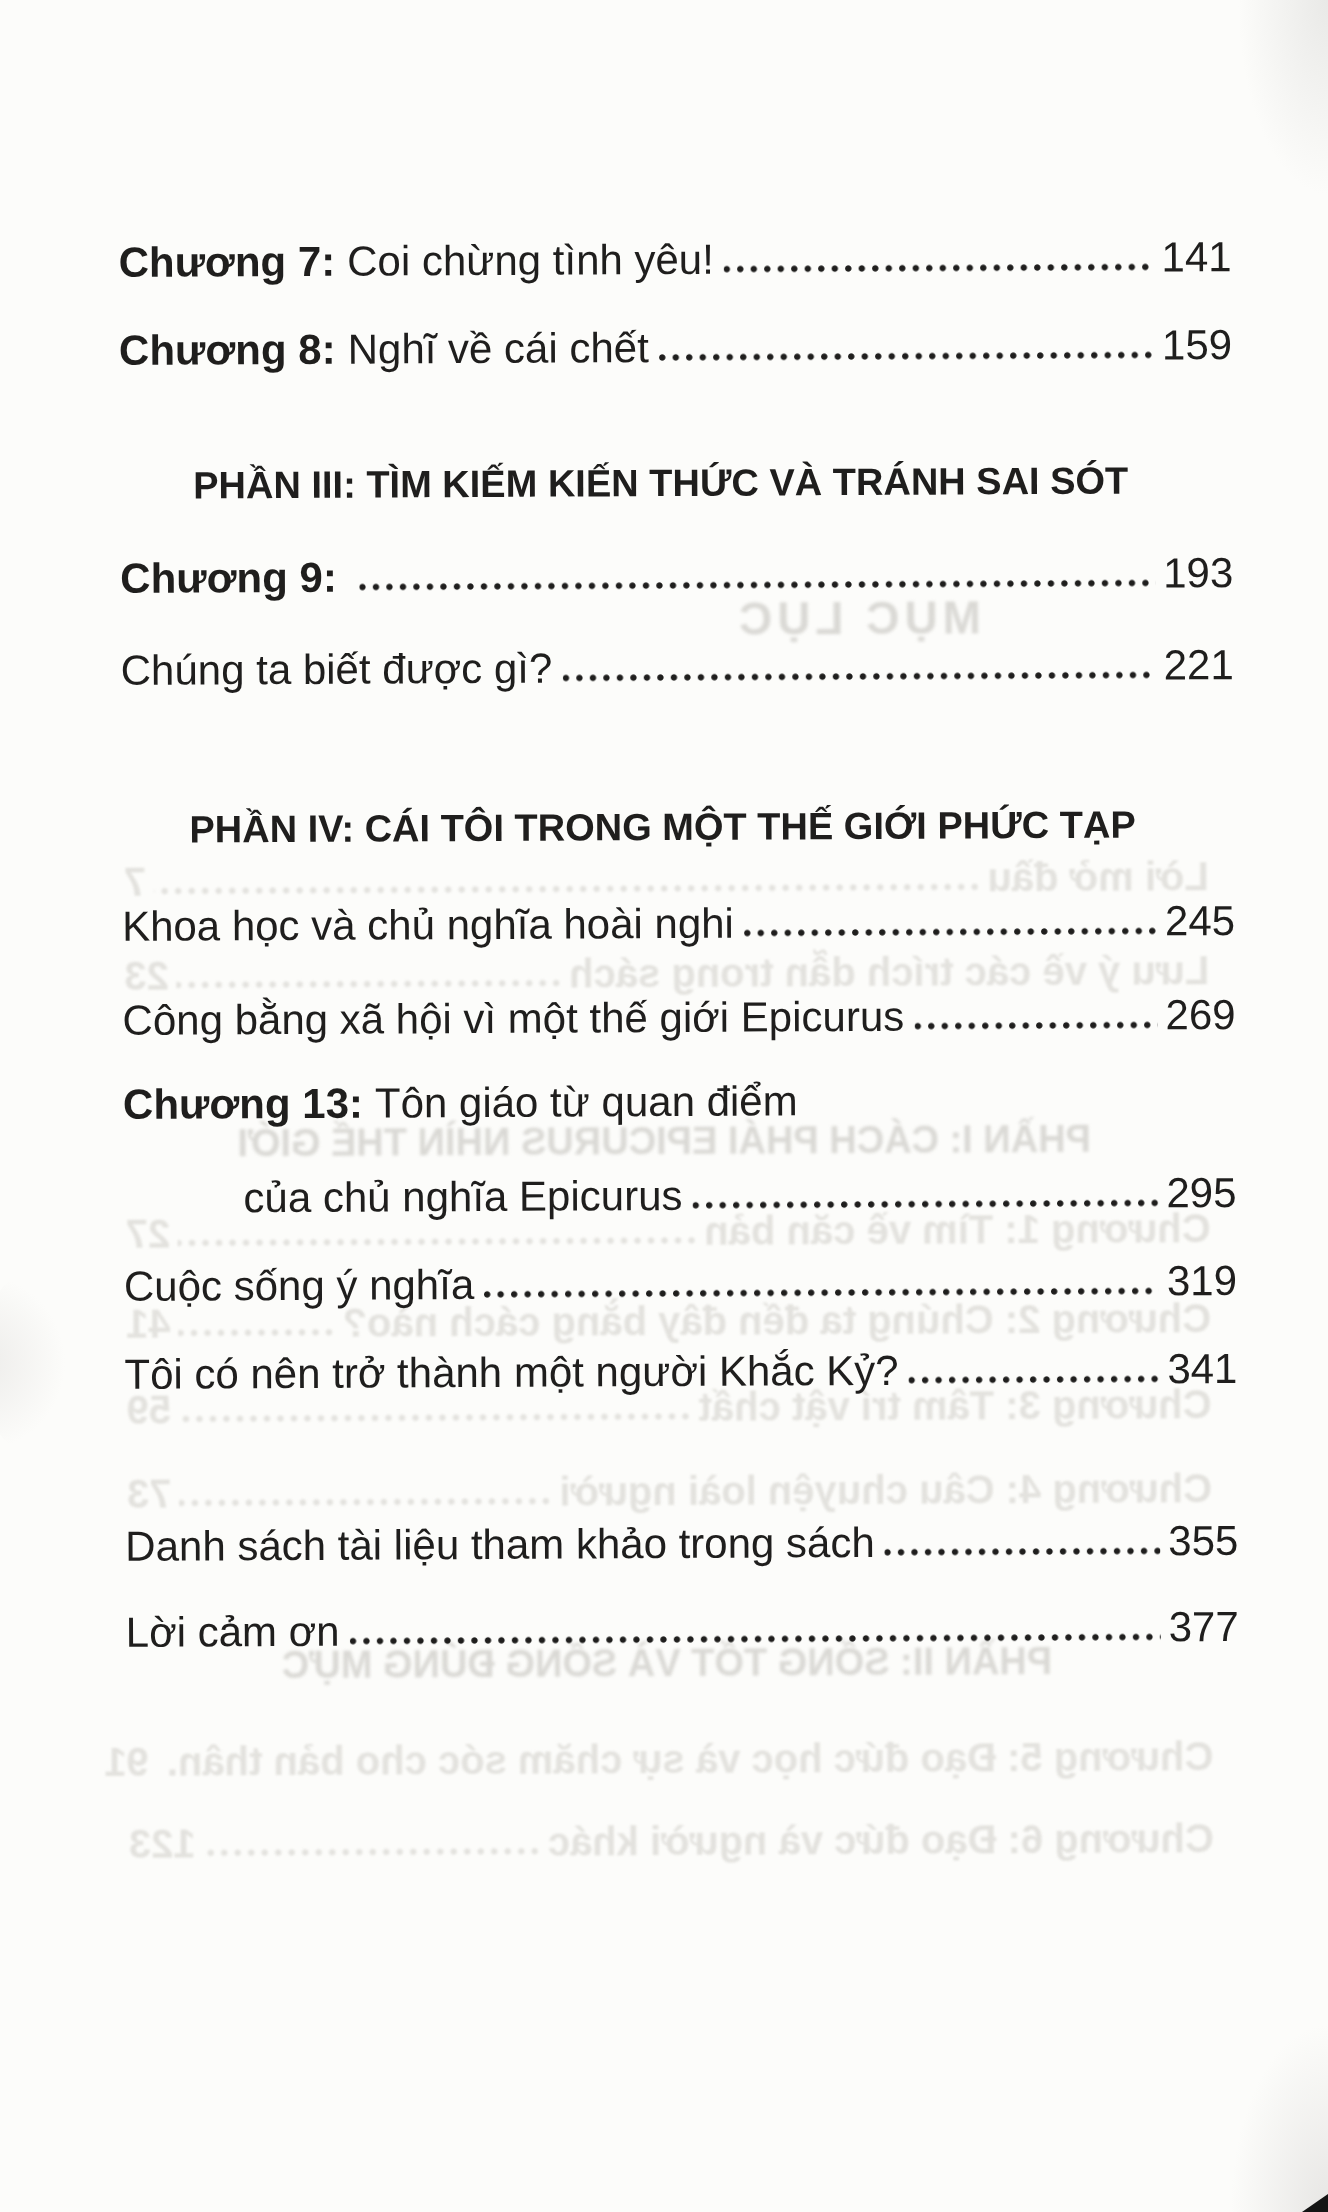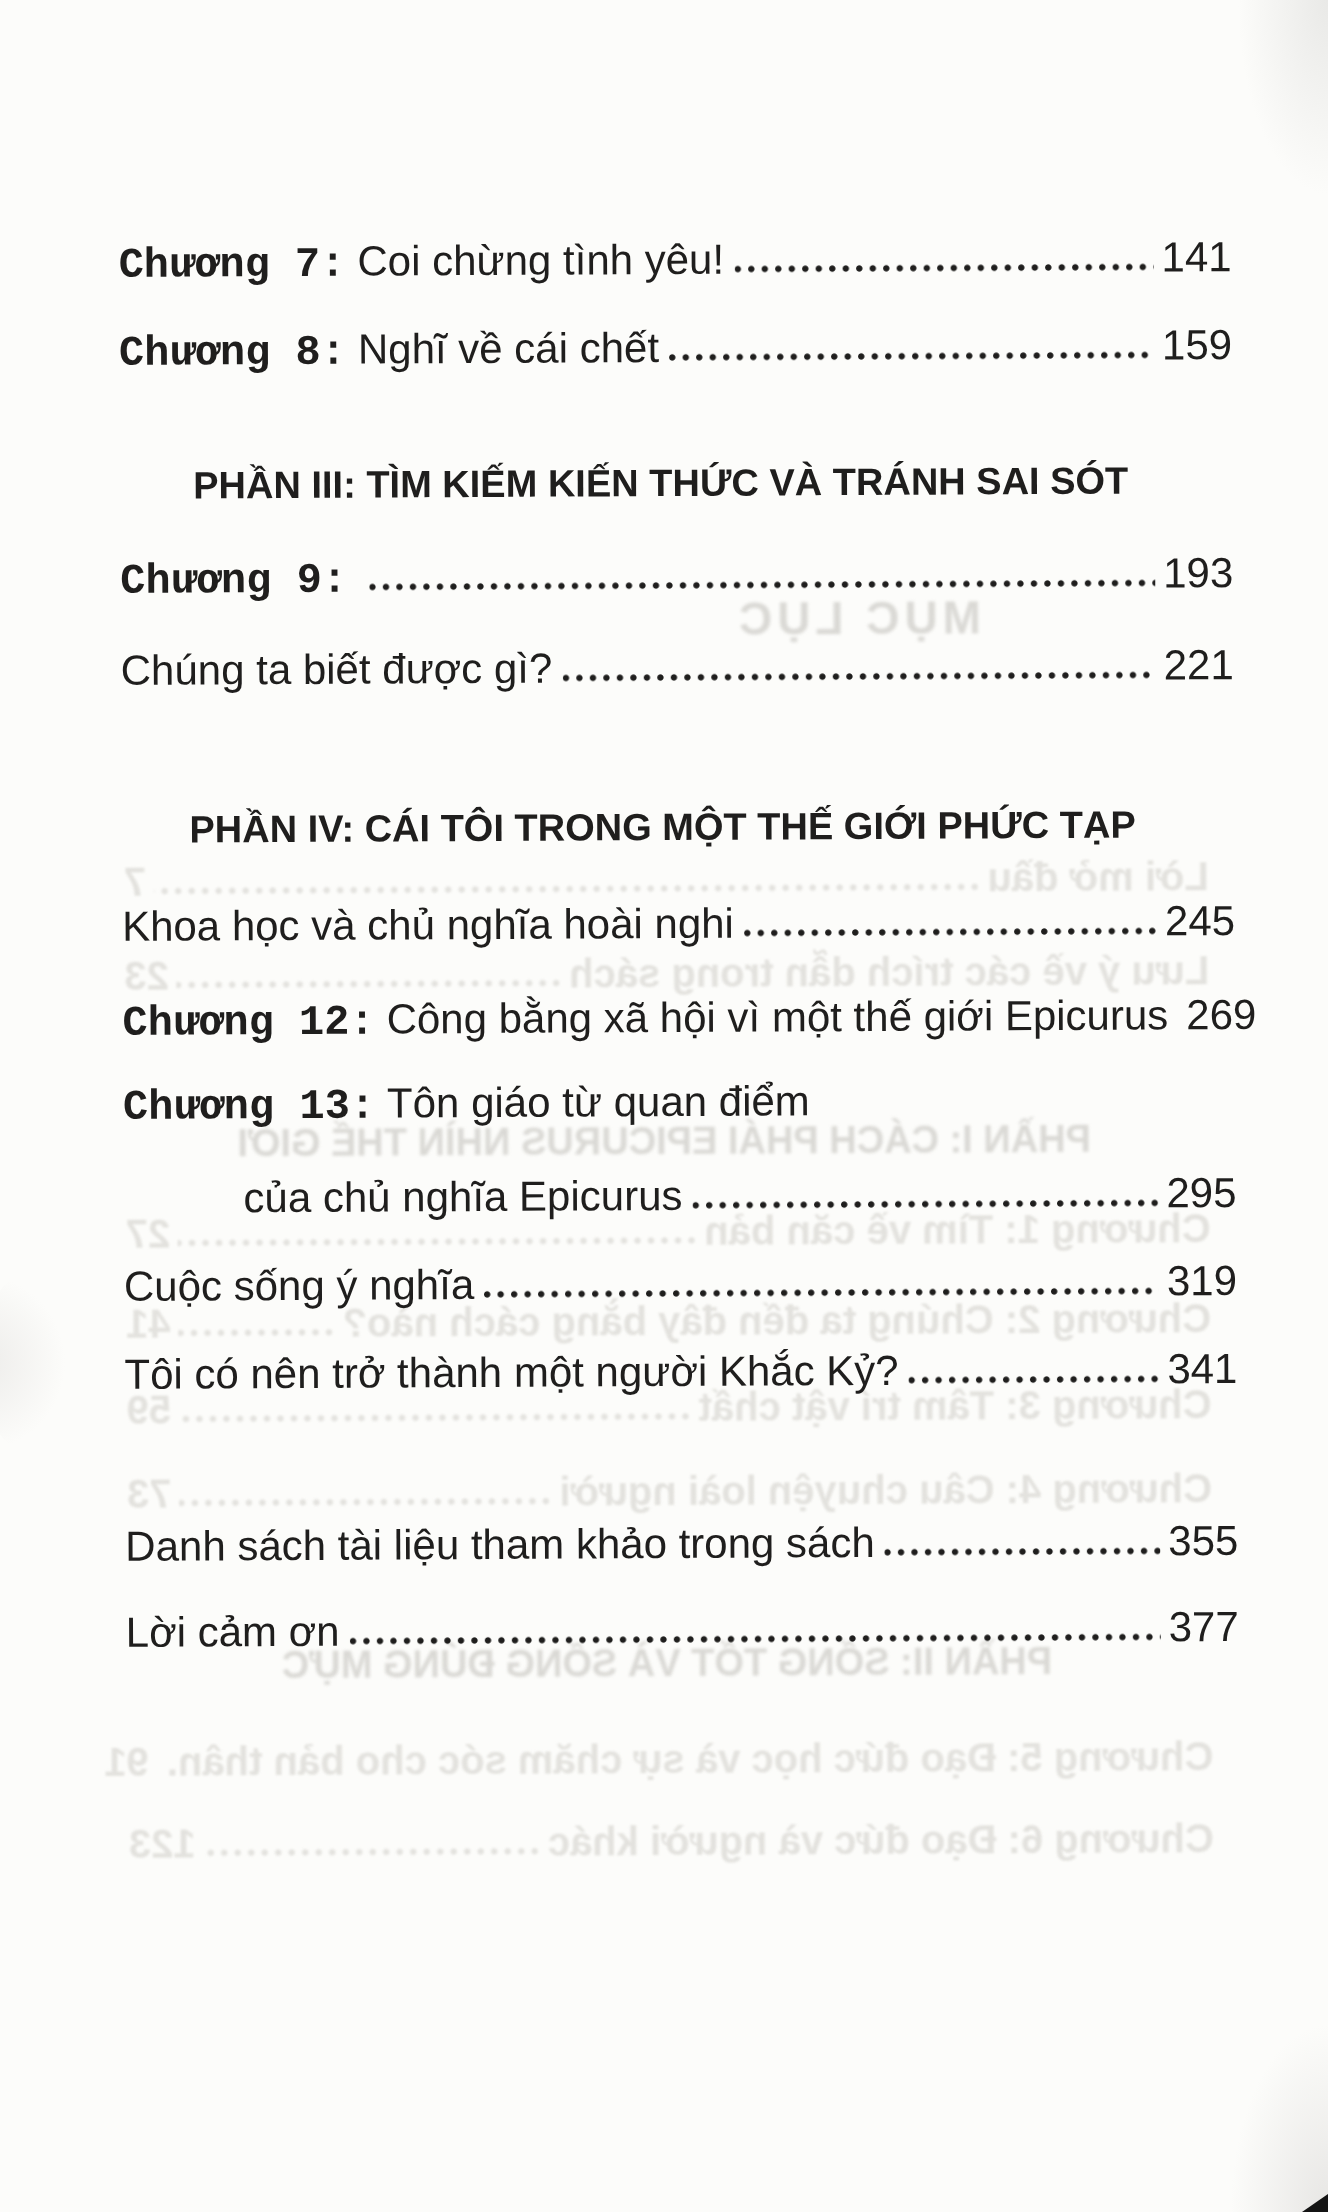--- a/index.html
+++ b/index.html
@@ -16,21 +16,21 @@
   }
   #page{position:absolute;inset:0;background:var(--paper);}
   #content{position:absolute;inset:0;transform:rotate(-0.3deg);}
 
   
   .row{
     position:absolute;left:123px;right:92px;
     display:flex;align-items:baseline;
     font-size:42px;line-height:1.25;color:var(--ink);white-space:nowrap;
   }
-  .row .lbl{font-weight:700;margin-right:12px;font-family:Liberation Mono, monospace;}
+  .row .lbl{font-weight:700;margin-right:12px;}
   .dots{
     flex:1 1 auto;min-width:0;height:9px;margin:0 8px 0 10px;
     background-image:radial-gradient(circle at 3.2px 4.5px,var(--dotc,var(--ink)) 2.7px,transparent 3.6px);
     background-size:13.5px 9px;background-repeat:repeat-x;background-position:left bottom;
   }
   .row .num{font-weight:400;}
   .row.indent{left:243px;}
 
   .part{
     position:absolute;left:60px;right:60px;text-align:center;
@@ -159,21 +159,20 @@
 
     <div class="part" style="top:806px">PHẦN IV: CÁI TÔI TRONG MỘT THẾ GIỚI PHỨC TẠP</div>
 
     <div class="row" style="top:898px">
       <span class="tit">Khoa học và chủ nghĩa hoài nghi</span>
       <span class="dots"></span>
       <span class="num">245</span>
     </div>
 
     <div class="row" style="top:992px">
-      <span class="lbl">Chương 12:</span>
       <span class="tit">Công bằng xã hội vì một thế giới Epicurus</span>
       <span class="dots"></span>
       <span class="num">269</span>
     </div>
 
     <div class="row noleader" style="top:1076px">
       <span class="lbl">Chương 13:</span>
       <span class="tit">Tôn giáo từ quan điểm</span>
 
     </div>

